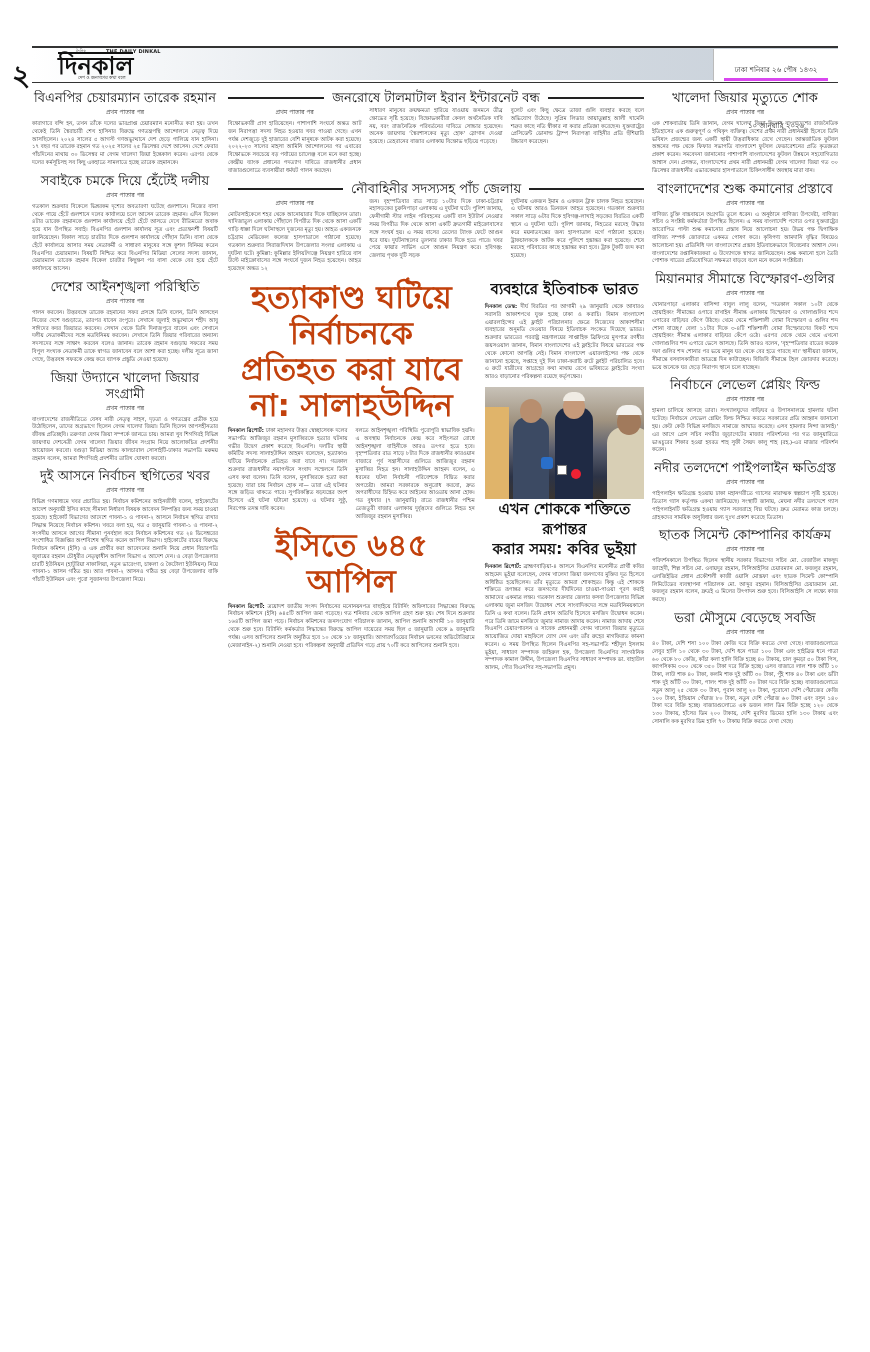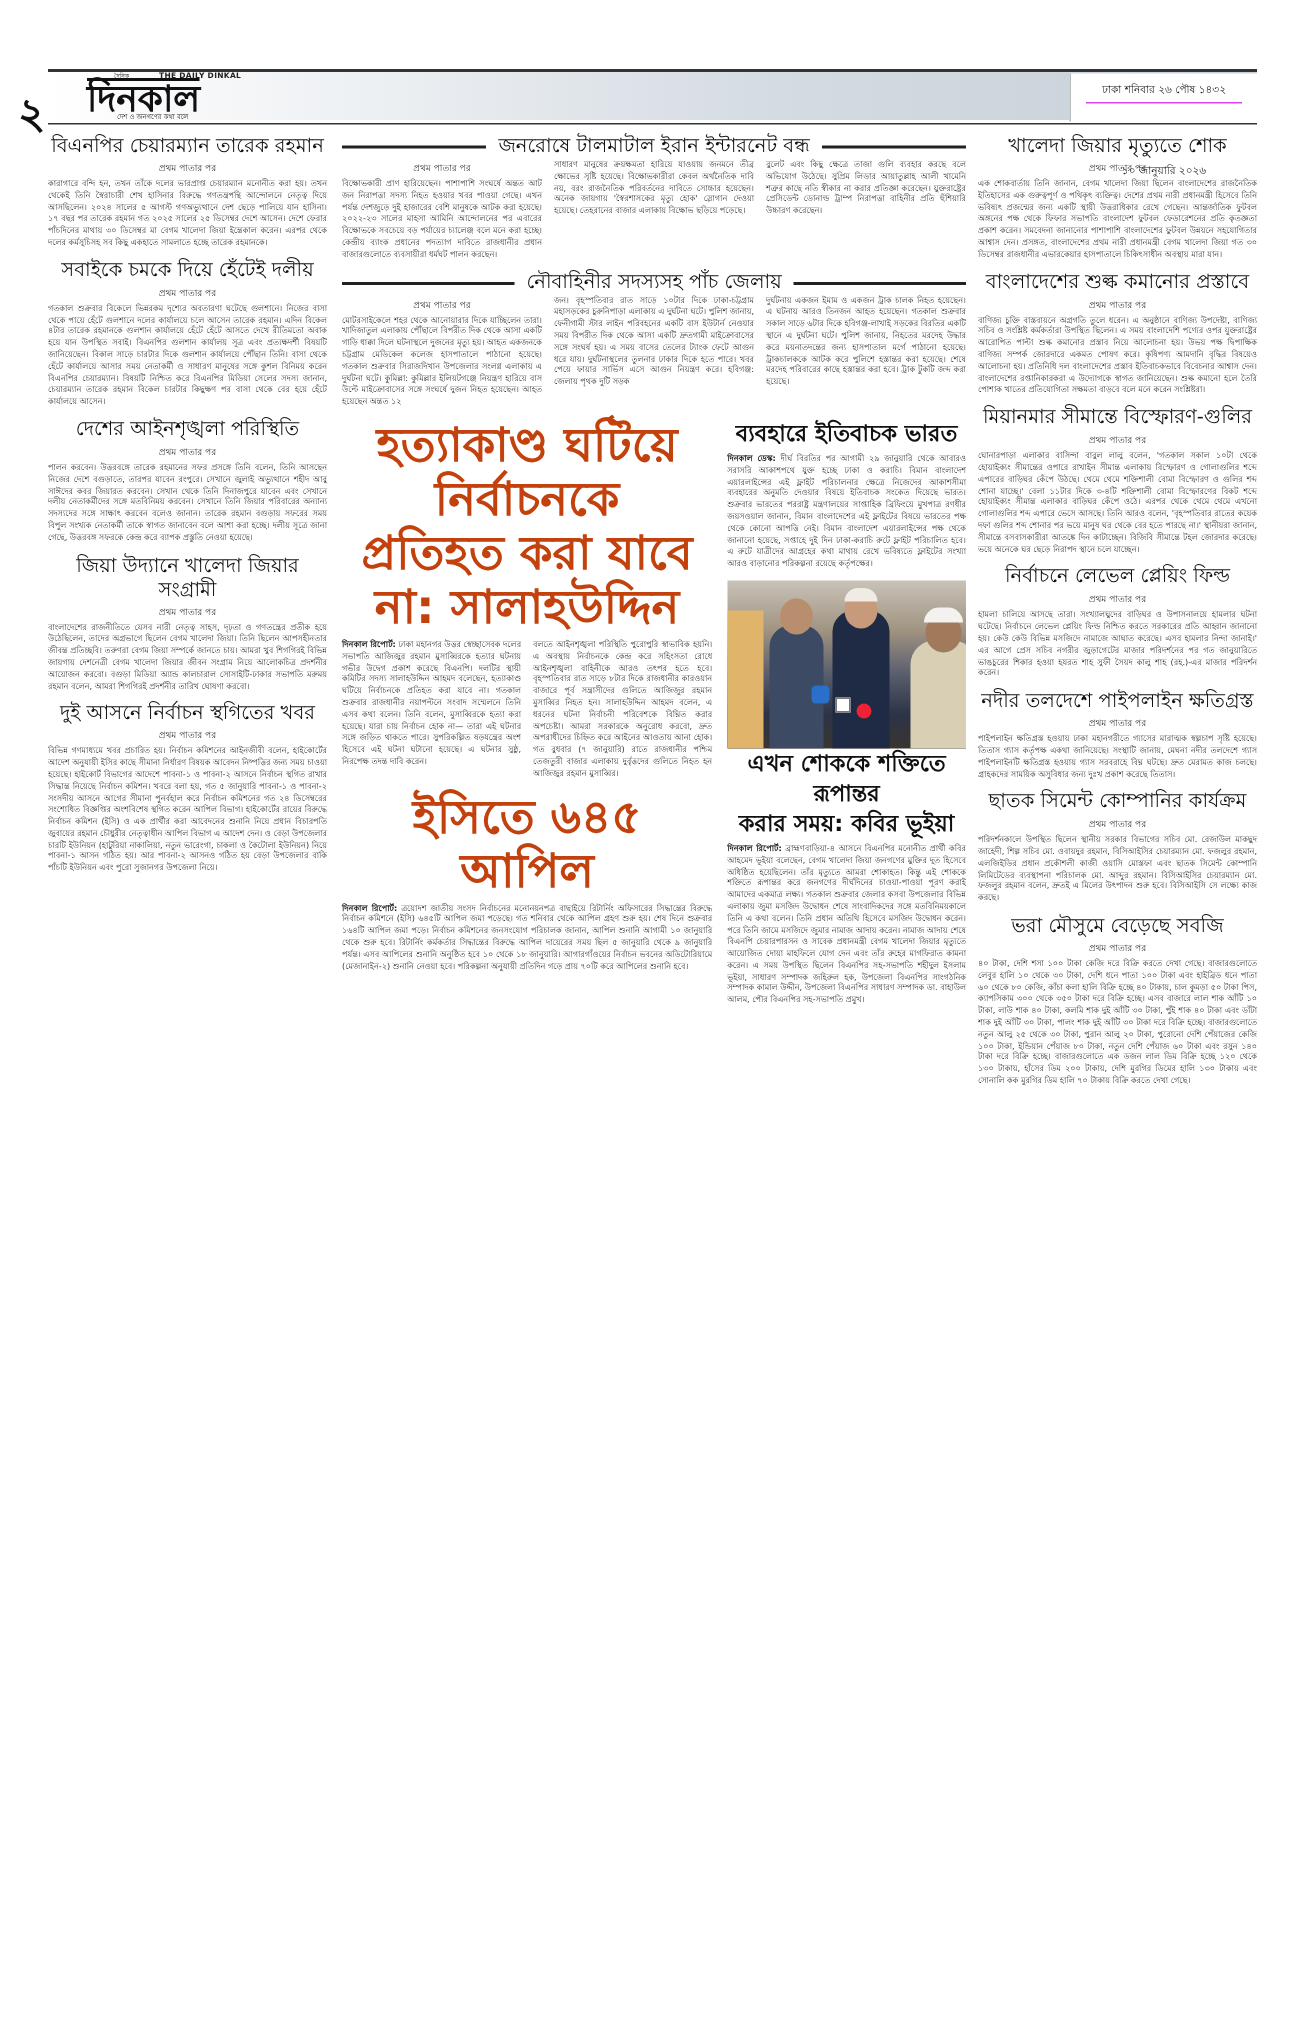--- a/index.html
+++ b/index.html
@@ -12,21 +12,21 @@
   .masthead { position: absolute; left: 0; top: 0; width: 806px; height: 34px;
     background: linear-gradient(90deg, #ffffff 0%, #eef1f4 25%, #d4dbe2 60%, #c8d0d9 100%);
     border-top: 2px solid #333; }
   .page-num { position: absolute; left: -20px; top: 6px; font-size: 28px; font-weight: bold; color: #111; font-family: "DejaVu Serif", serif; }
   .logo-wrap { position: absolute; left: 26px; top: 0; width: 130px; height: 34px; }
   .logo-small { position: absolute; left: 18px; top: 0; font-size: 4px; color: #333; }
   .logo-en { position: absolute; left: 48px; top: 0; font-size: 5px; color: #222; font-weight: bold; letter-spacing: .2px; }
   .logo-bn { position: absolute; left: 0; top: 4px; font-size: 24px; font-weight: bold; color: #111; font-family: "DejaVu Serif", serif; line-height: 24px; border-top: 2px solid #111; }
   .logo-tag { position: absolute; left: 20px; top: 27px; font-size: 4.5px; color: #222; }
   .datebox { position: absolute; right: 0; top: 1px; width: 125px; height: 32px; background: #fff; border-left: 1px solid #bbb; text-align: center; font-size: 7px; color: #222; }
-  .datebox .d1 { padding-top: 5px; border-bottom: 1px solid #d946ef; margin: 0 10px; padding-bottom: 2px; }
+  .datebox .d1 { padding-top: 15px; border-bottom: 3px solid #d946ef; margin: 0 10px; padding-bottom: 2px; }
   .datebox .d2 { padding-top: 2px; margin-top: 37px; }
 
   .rule { position: absolute; left: 0; top: 36px; width: 806px; height: 1px; background: #333; }
 
   
   .col { position: absolute; top: 42px; }
   .c1 { left: 0; width: 186px; }
   .c2 { left: 196px; width: 416px; }
   .c3 { left: 620px; width: 186px; }
 

